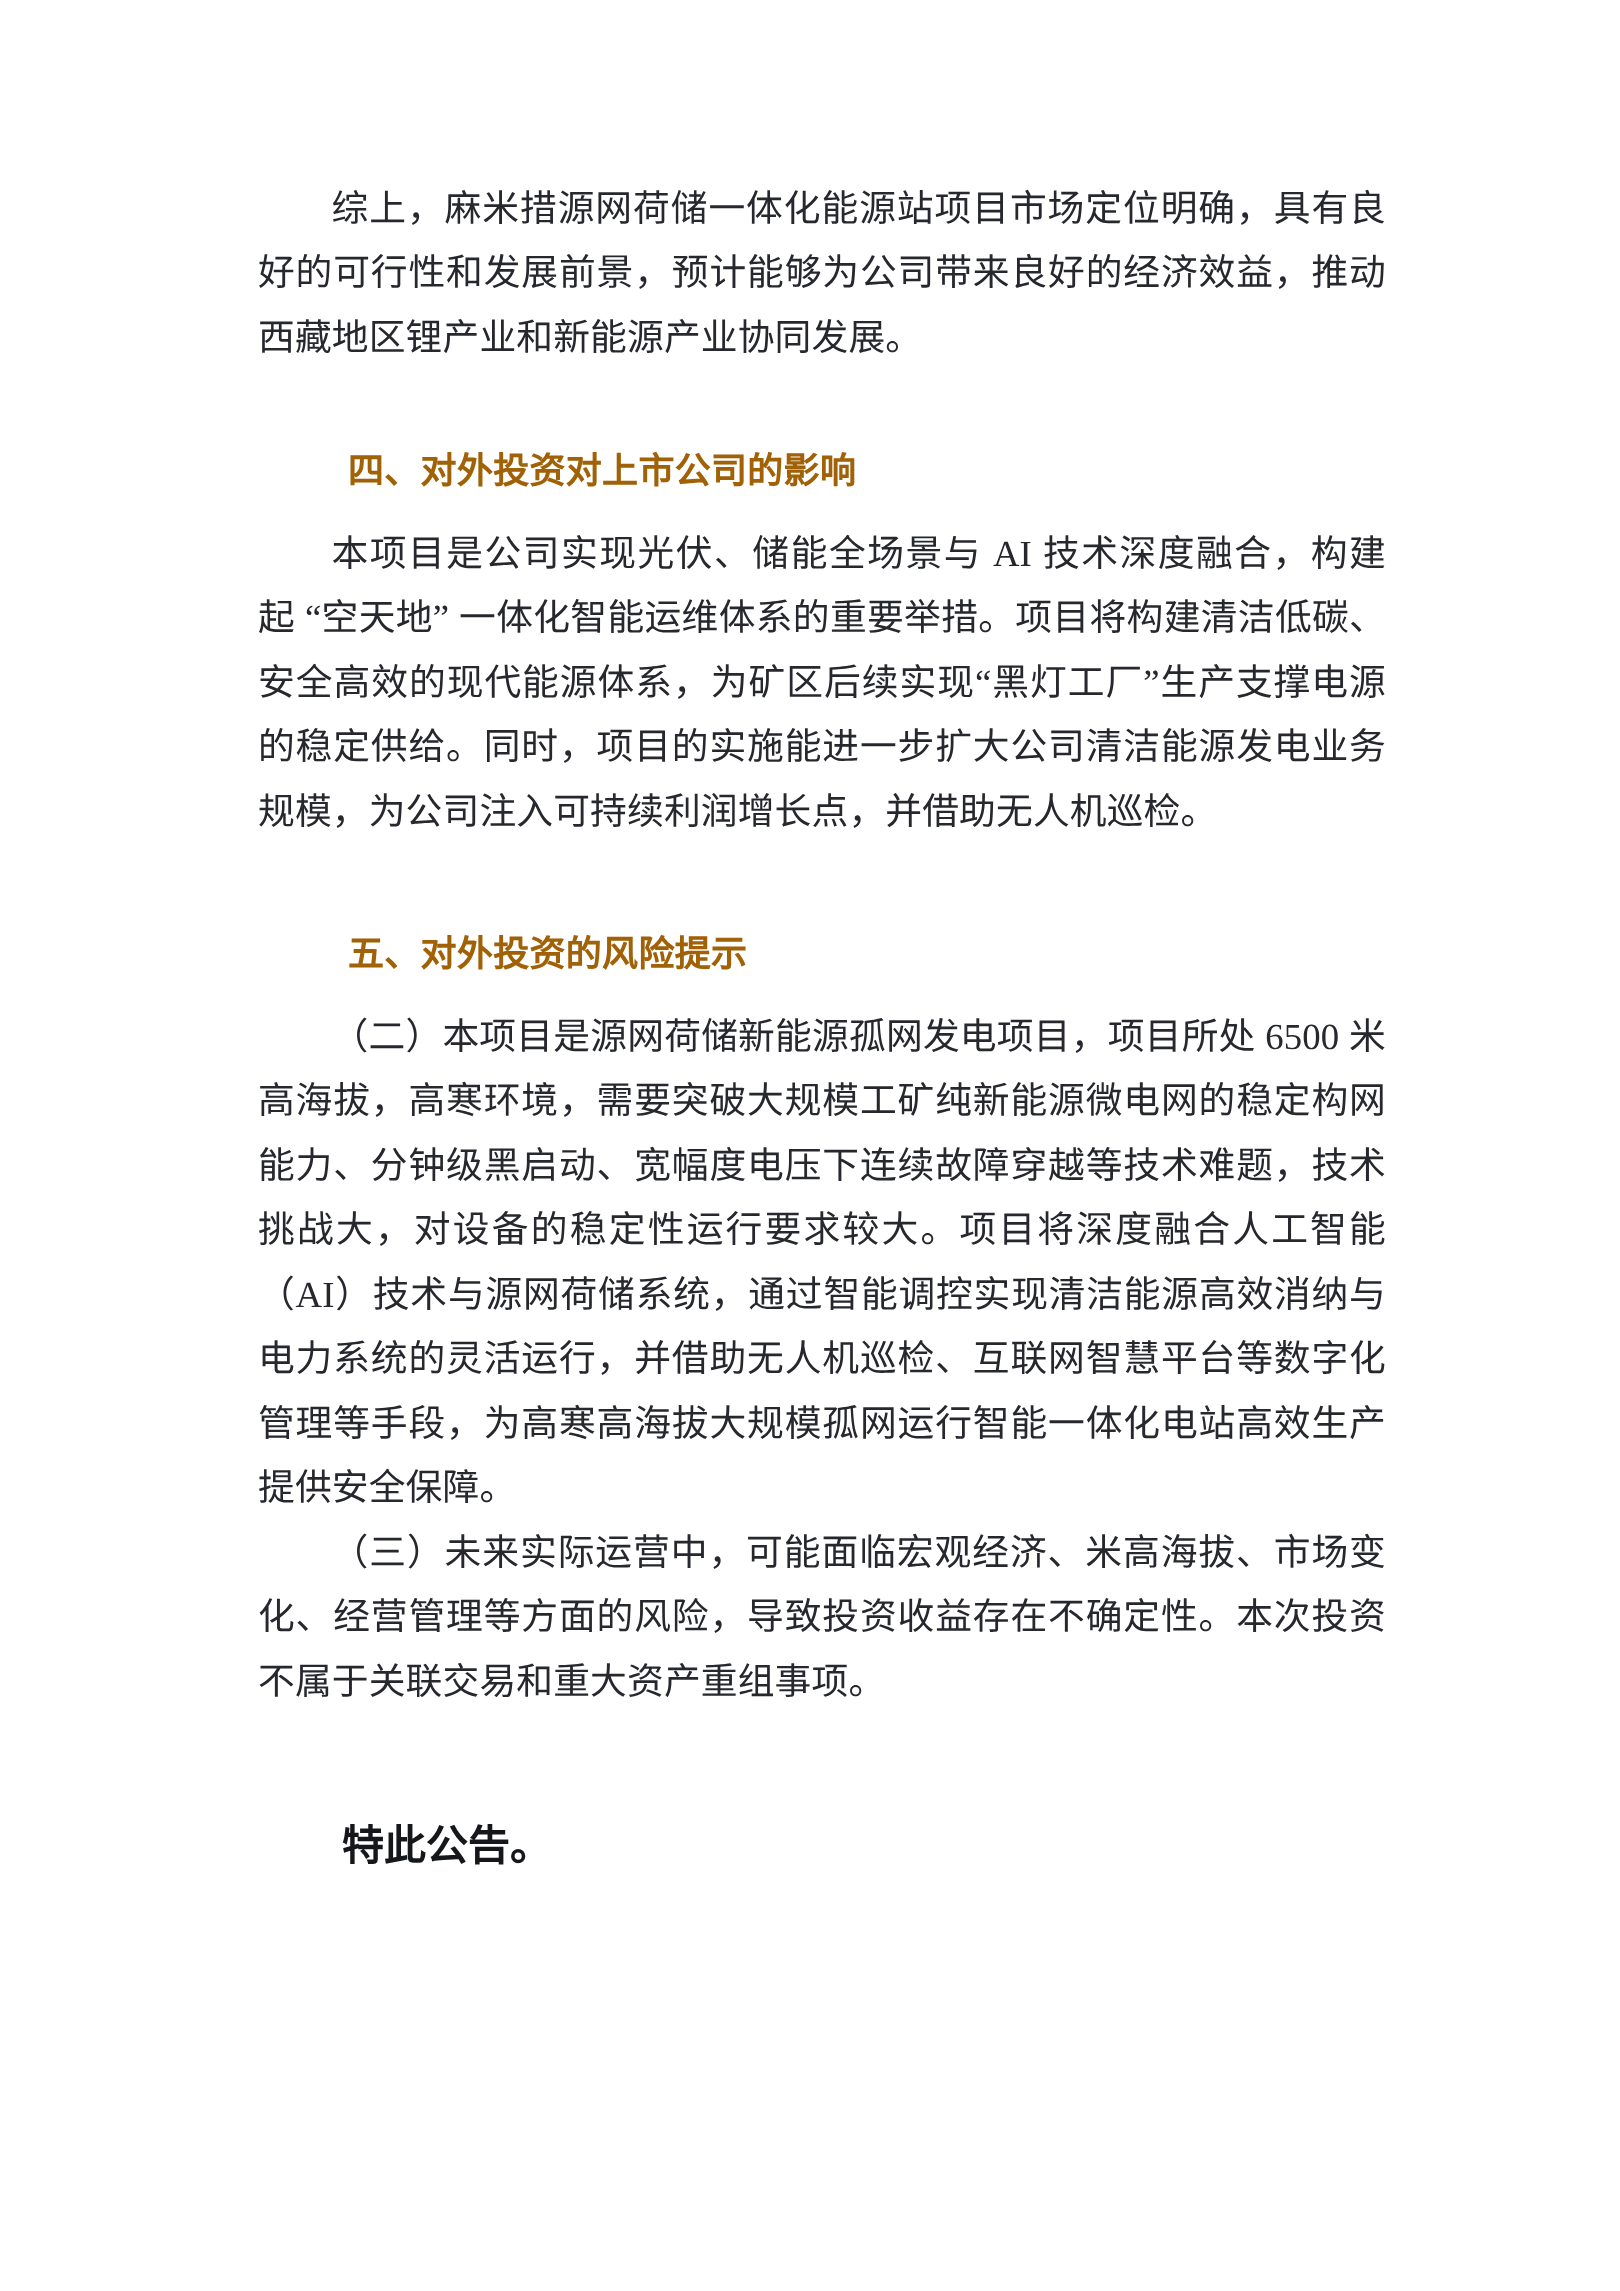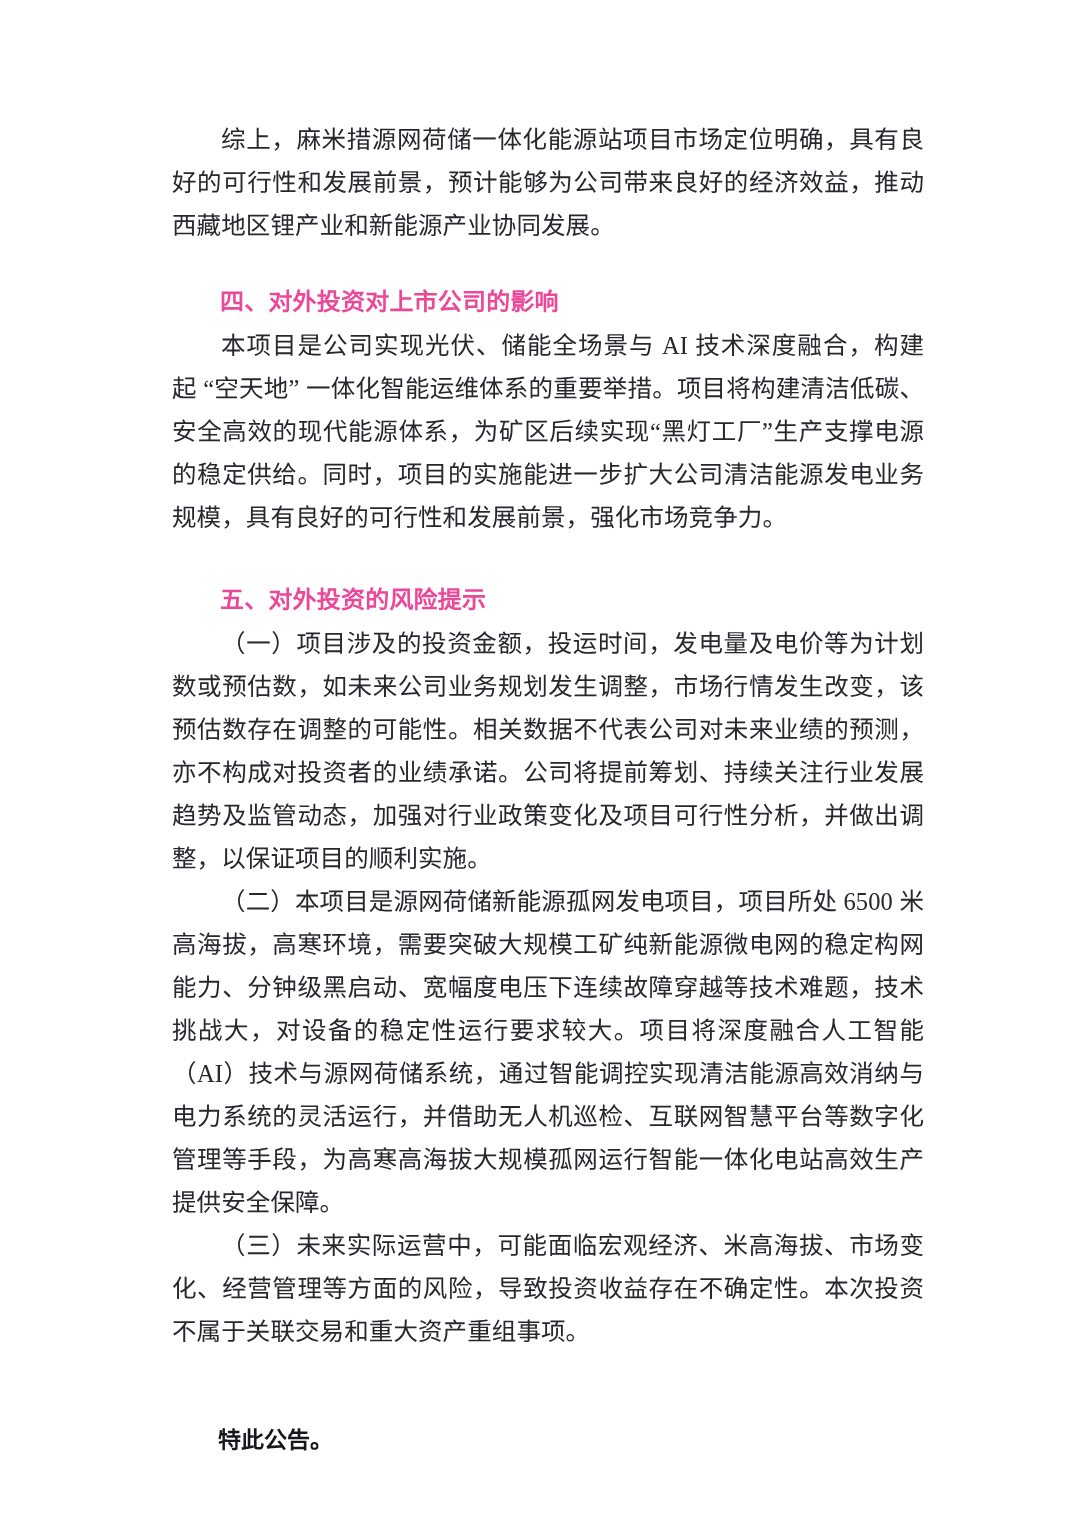--- a/index.html
+++ b/index.html
@@ -33,28 +33,28 @@
     text-indent: 2em;
     margin: 0;
     letter-spacing: 0.1px;
     word-spacing: 0.2px;
   }
   .heading {
     font-family: "DejaVu Sans", "Liberation Sans", sans-serif;
     font-size: 24px;
     line-height: 43px;
     font-weight: 700;
-    color: #ec4899;
+    color: #a16207;
     text-indent: 2em;
-    margin: 0;
+    margin: 12px;
     letter-spacing: 0.2px;
   }
   .closing {
     font-family: "DejaVu Sans", "Liberation Sans", sans-serif;
-    font-size: 23px;
+    font-size: 28px;
     line-height: 43px;
     font-weight: 700;
     color: #15171b;
     text-indent: 2em;
     margin: 0;
   }
   .gap-md { height: 34px; }
   .gap-lg { height: 40px; }
   .gap-xl { height: 66px; }
 </style>
@@ -63,27 +63,26 @@
 
 <div class="page">
   <div class="content">
 
     <p class="para">综上，麻米措源网荷储一体化能源站项目市场定位明确，具有良好的可行性和发展前景，预计能够为公司带来良好的经济效益，推动西藏地区锂产业和新能源产业协同发展。</p>
 
     <div class="gap-md"></div>
 
     <h2 class="heading">四、对外投资对上市公司的影响</h2>
 
-    <p class="para">本项目是公司实现光伏、储能全场景与 AI 技术深度融合，构建起 “空天地” 一体化智能运维体系的重要举措。项目将构建清洁低碳、安全高效的现代能源体系，为矿区后续实现“黑灯工厂”生产支撑电源的稳定供给。同时，项目的实施能进一步扩大公司清洁能源发电业务规模，具有良好的可行性和发展前景，强化市场竞争力。</p>
+    <p class="para">本项目是公司实现光伏、储能全场景与 AI 技术深度融合，构建起 “空天地” 一体化智能运维体系的重要举措。项目将构建清洁低碳、安全高效的现代能源体系，为矿区后续实现“黑灯工厂”生产支撑电源的稳定供给。同时，项目的实施能进一步扩大公司清洁能源发电业务规模，为公司注入可持续利润增长点，并借助无人机巡检。</p>
 
     <div class="gap-lg"></div>
 
     <h2 class="heading">五、对外投资的风险提示</h2>
 
-    <p class="para">（一）项目涉及的投资金额，投运时间，发电量及电价等为计划数或预估数，如未来公司业务规划发生调整，市场行情发生改变，该预估数存在调整的可能性。相关数据不代表公司对未来业绩的预测，亦不构成对投资者的业绩承诺。公司将提前筹划、持续关注行业发展趋势及监管动态，加强对行业政策变化及项目可行性分析，并做出调整，以保证项目的顺利实施。</p>
 
     <p class="para">（二）本项目是源网荷储新能源孤网发电项目，项目所处 6500 米高海拔，高寒环境，需要突破大规模工矿纯新能源微电网的稳定构网能力、分钟级黑启动、宽幅度电压下连续故障穿越等技术难题，技术挑战大，对设备的稳定性运行要求较大。项目将深度融合人工智能（AI）技术与源网荷储系统，通过智能调控实现清洁能源高效消纳与电力系统的灵活运行，并借助无人机巡检、互联网智慧平台等数字化管理等手段，为高寒高海拔大规模孤网运行智能一体化电站高效生产提供安全保障。</p>
 
     <p class="para">（三）未来实际运营中，可能面临宏观经济、米高海拔、市场变化、经营管理等方面的风险，导致投资收益存在不确定性。本次投资不属于关联交易和重大资产重组事项。</p>
 
     <div class="gap-xl"></div>
 
     <p class="closing">特此公告。</p>
 
   </div>

